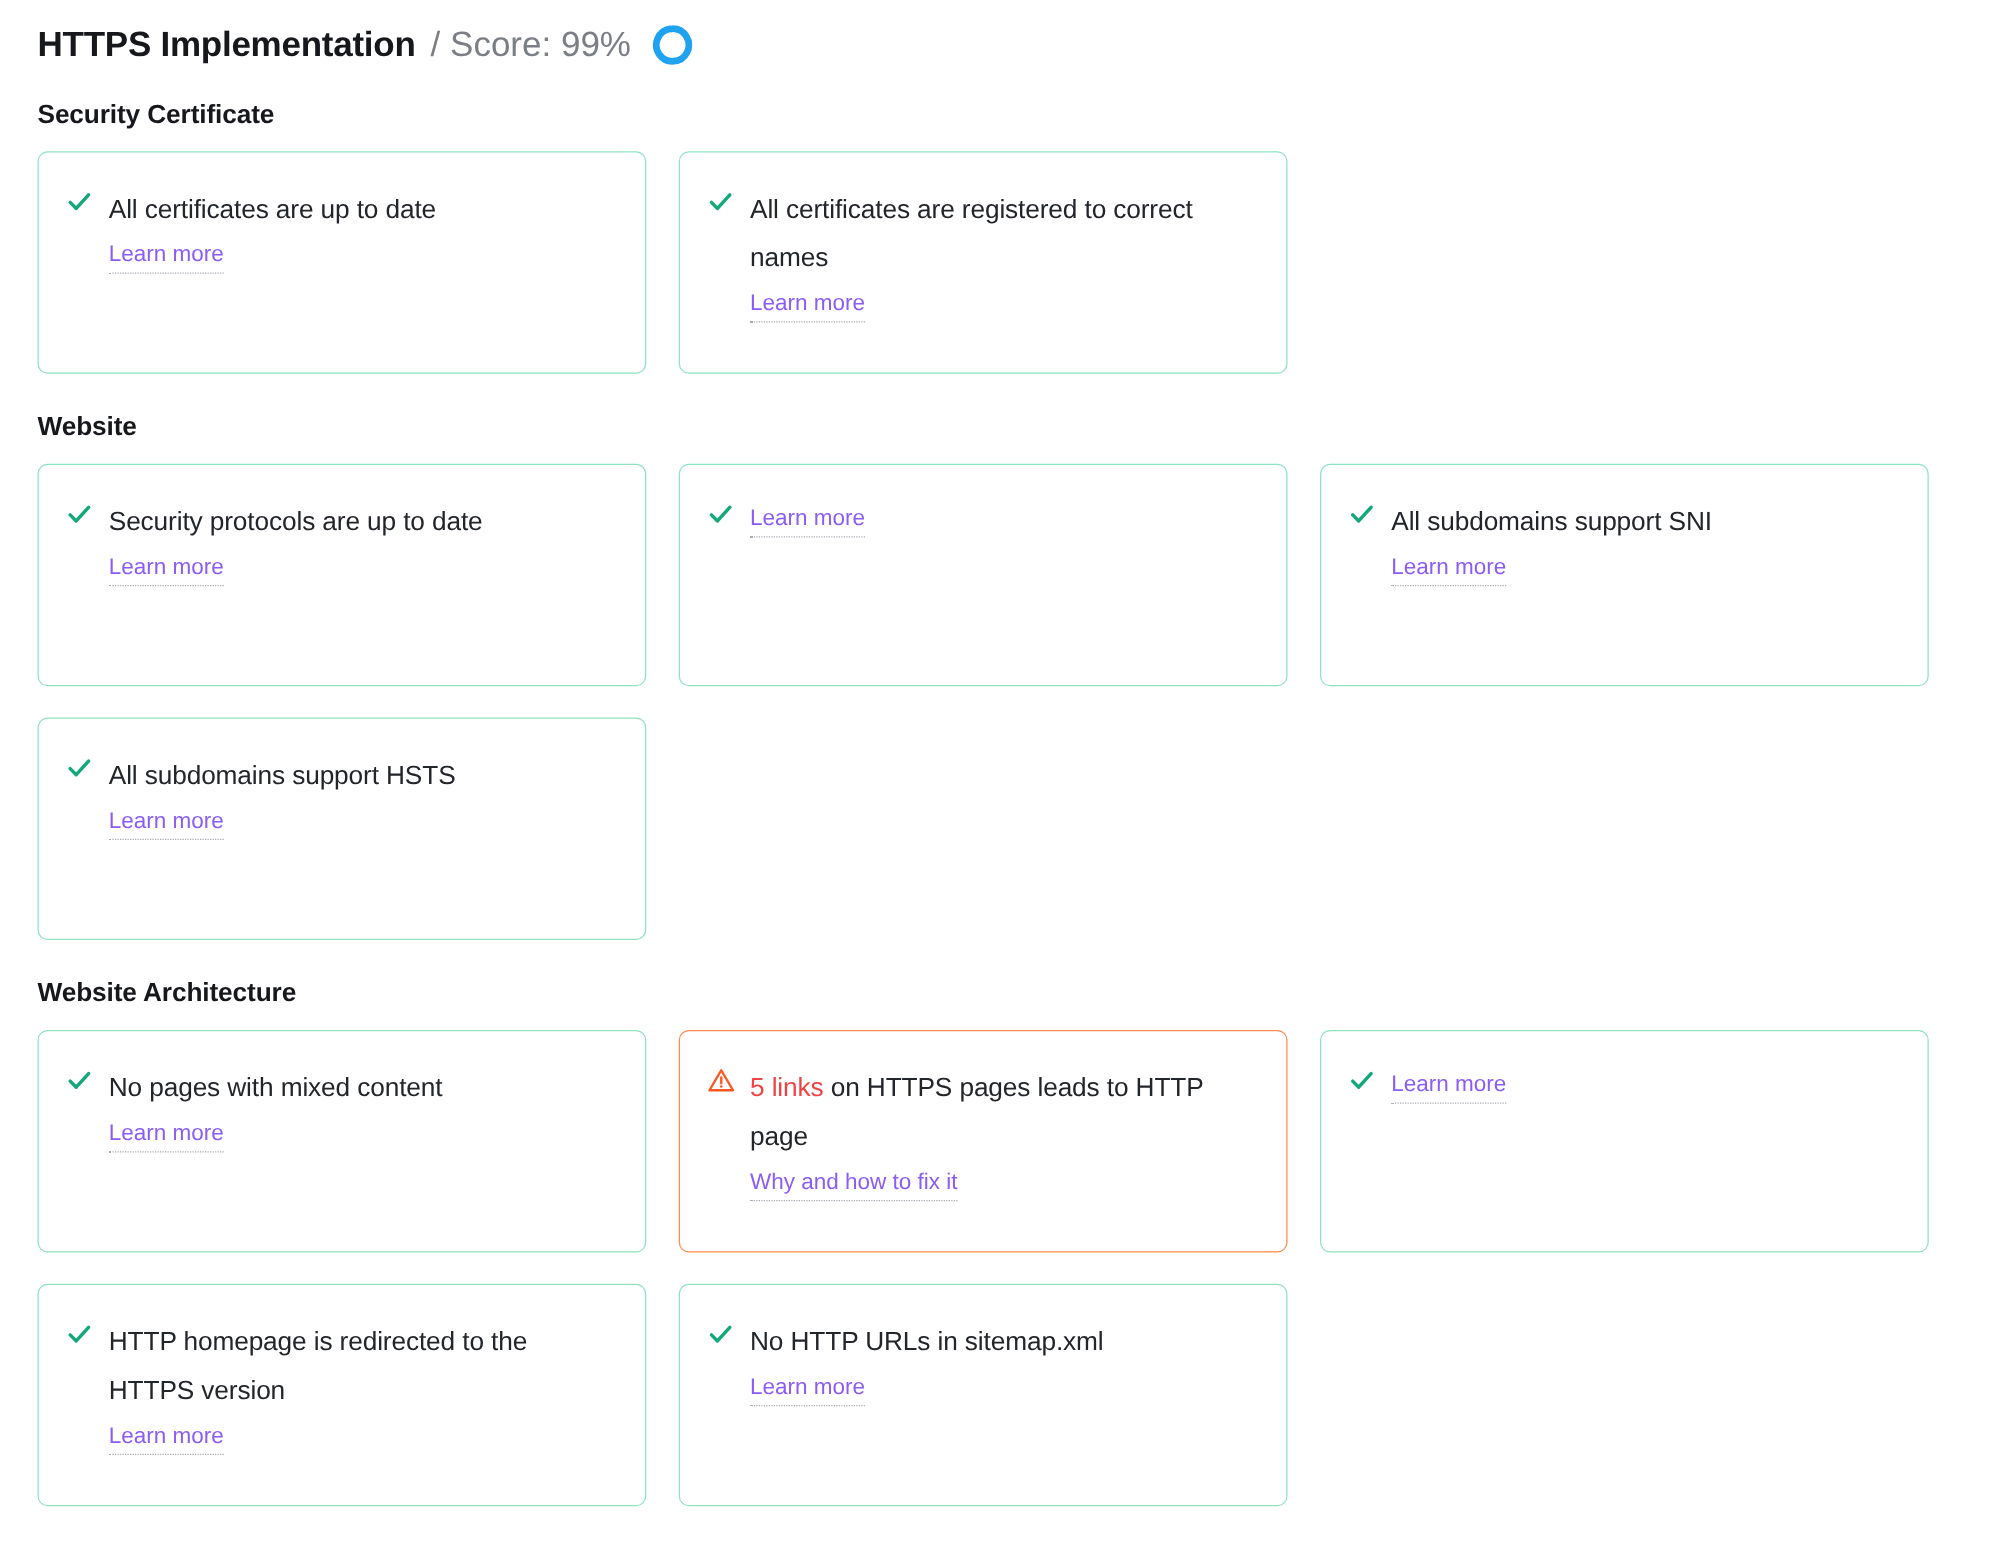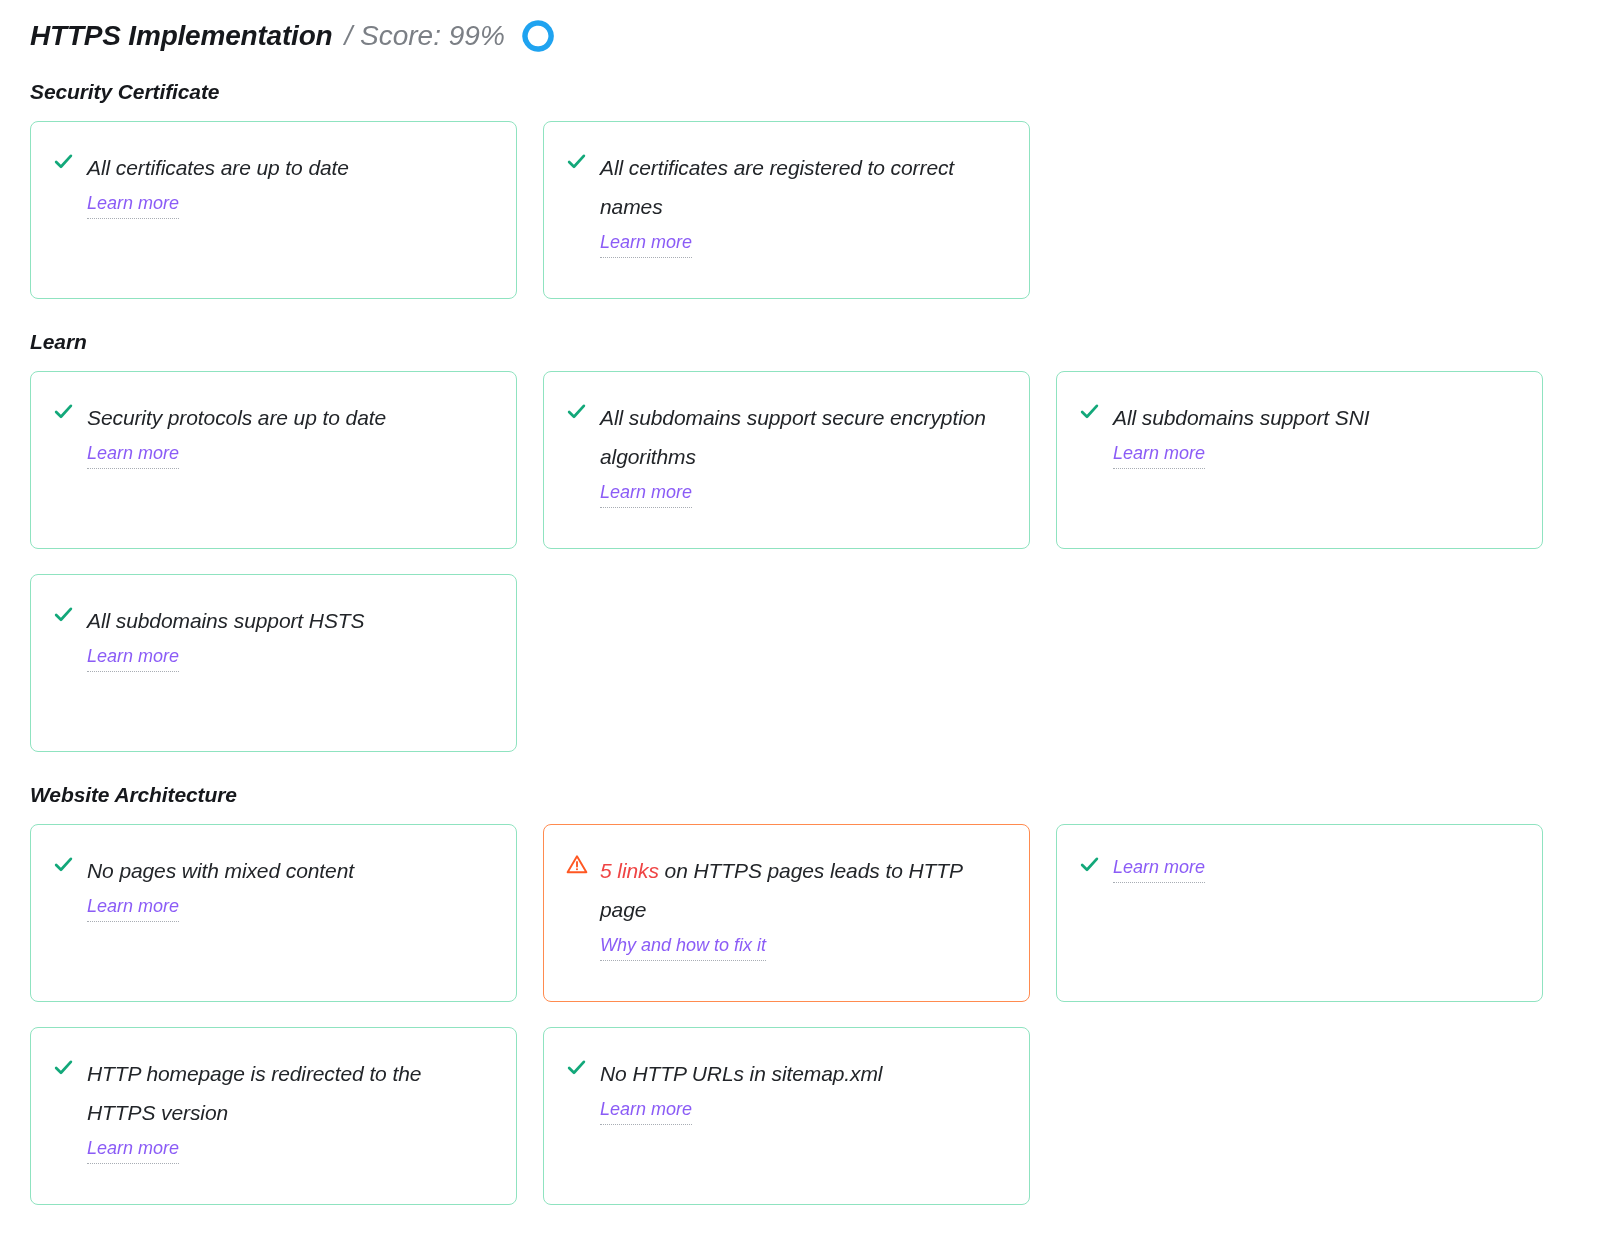--- a/index.html
+++ b/index.html
@@ -11,21 +11,20 @@
     font-family: "Liberation Sans", sans-serif;
     -webkit-font-smoothing: antialiased;
   }
 
   .page {
     width: 1600px;
     height: 1235px;
     position: relative;
     padding: 14px 0 0 30px;
     overflow: hidden;
-    font-style: italic;
   }
 
   
   .header {
     display: flex;
     align-items: center;
     height: 44px;
     margin-bottom: 22px;
   }
   .header-title {
@@ -149,37 +148,37 @@
             <span class="card-icon">
               <svg viewBox="0 0 20 20" width="21" height="21">
                 <path d="M3 10.4 L7.6 15 L17 4.6" fill="none" stroke="#13a87a" stroke-width="2.6" stroke-linecap="round" stroke-linejoin="round"></path>
               </svg>
             </span>
             <div class="card-body"><div class="card-text">All certificates are registered to correct names</div><span class="card-link">Learn more</span></div>
           </div>
         </div>
       </div>
       <div class="section">
-        <div class="section-title">Learn</div>
+        <div class="section-title">Website</div>
         <div class="card-grid">
           <div class="card">
             <span class="card-icon">
               <svg viewBox="0 0 20 20" width="21" height="21">
                 <path d="M3 10.4 L7.6 15 L17 4.6" fill="none" stroke="#13a87a" stroke-width="2.6" stroke-linecap="round" stroke-linejoin="round"></path>
               </svg>
             </span>
             <div class="card-body"><div class="card-text">Security protocols are up to date</div><span class="card-link">Learn more</span></div>
           </div>
           <div class="card">
             <span class="card-icon">
               <svg viewBox="0 0 20 20" width="21" height="21">
                 <path d="M3 10.4 L7.6 15 L17 4.6" fill="none" stroke="#13a87a" stroke-width="2.6" stroke-linecap="round" stroke-linejoin="round"></path>
               </svg>
             </span>
-            <div class="card-body"><div class="card-text">All subdomains support secure encryption algorithms</div><span class="card-link">Learn more</span></div>
+            <div class="card-body"><span class="card-link">Learn more</span></div>
           </div>
           <div class="card">
             <span class="card-icon">
               <svg viewBox="0 0 20 20" width="21" height="21">
                 <path d="M3 10.4 L7.6 15 L17 4.6" fill="none" stroke="#13a87a" stroke-width="2.6" stroke-linecap="round" stroke-linejoin="round"></path>
               </svg>
             </span>
             <div class="card-body"><div class="card-text">All subdomains support SNI</div><span class="card-link">Learn more</span></div>
           </div>
           <div class="card">

